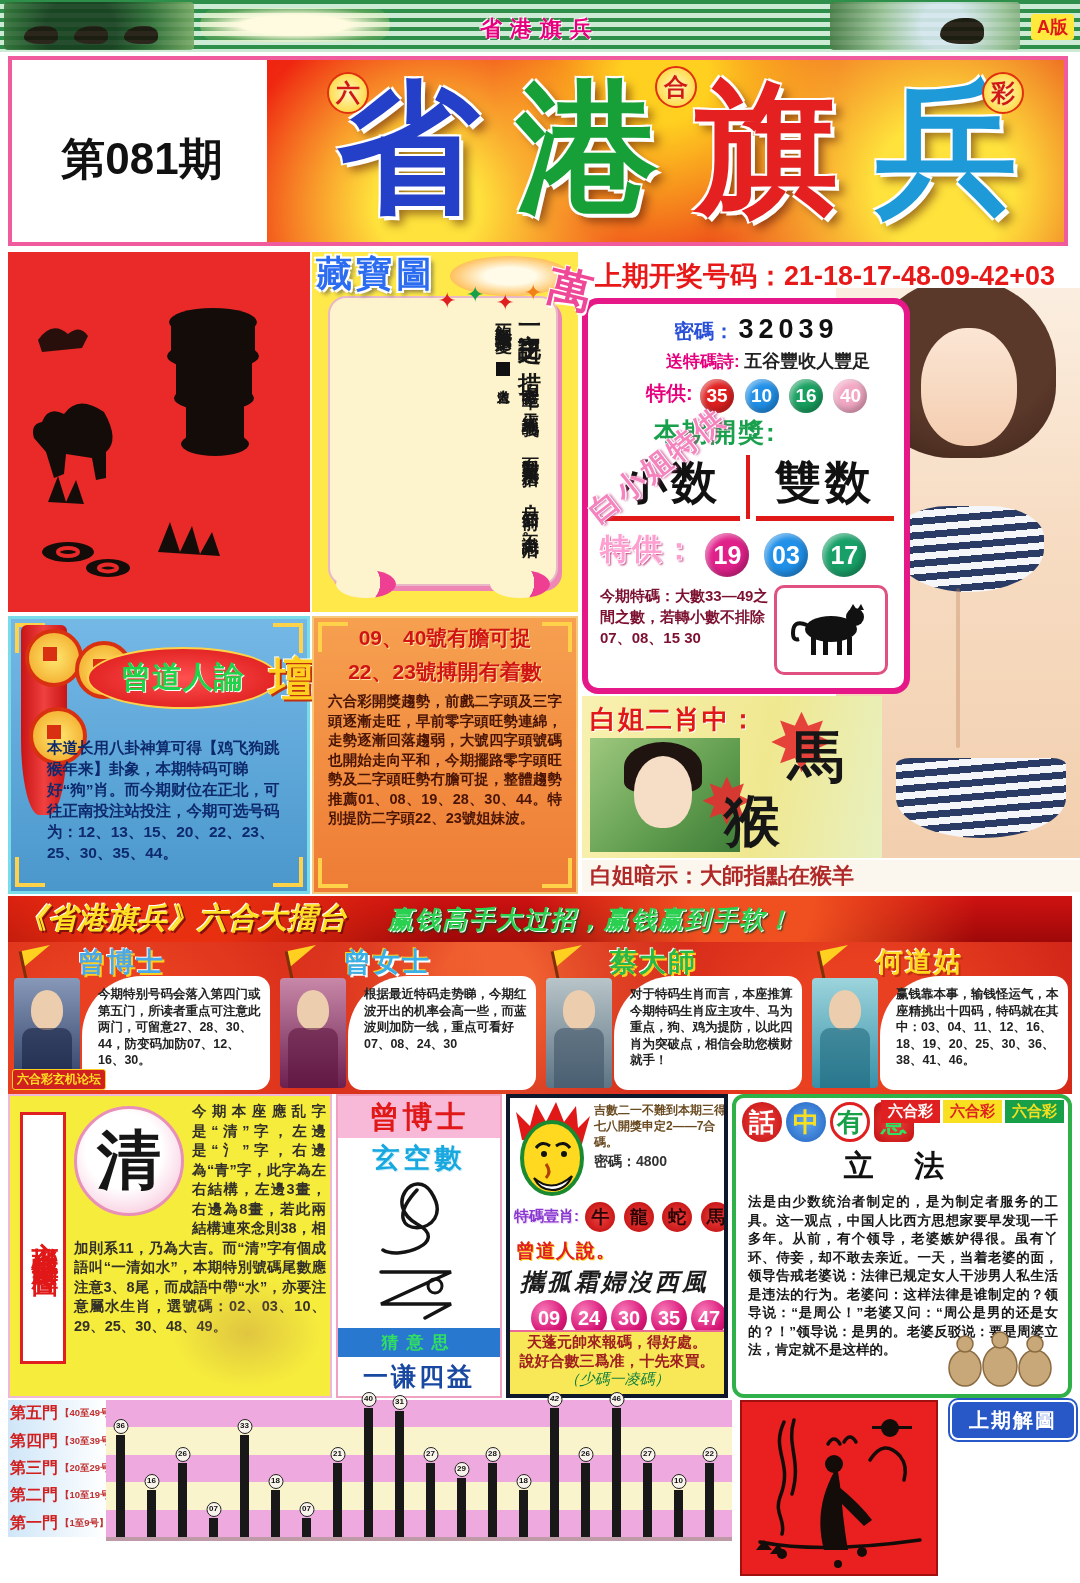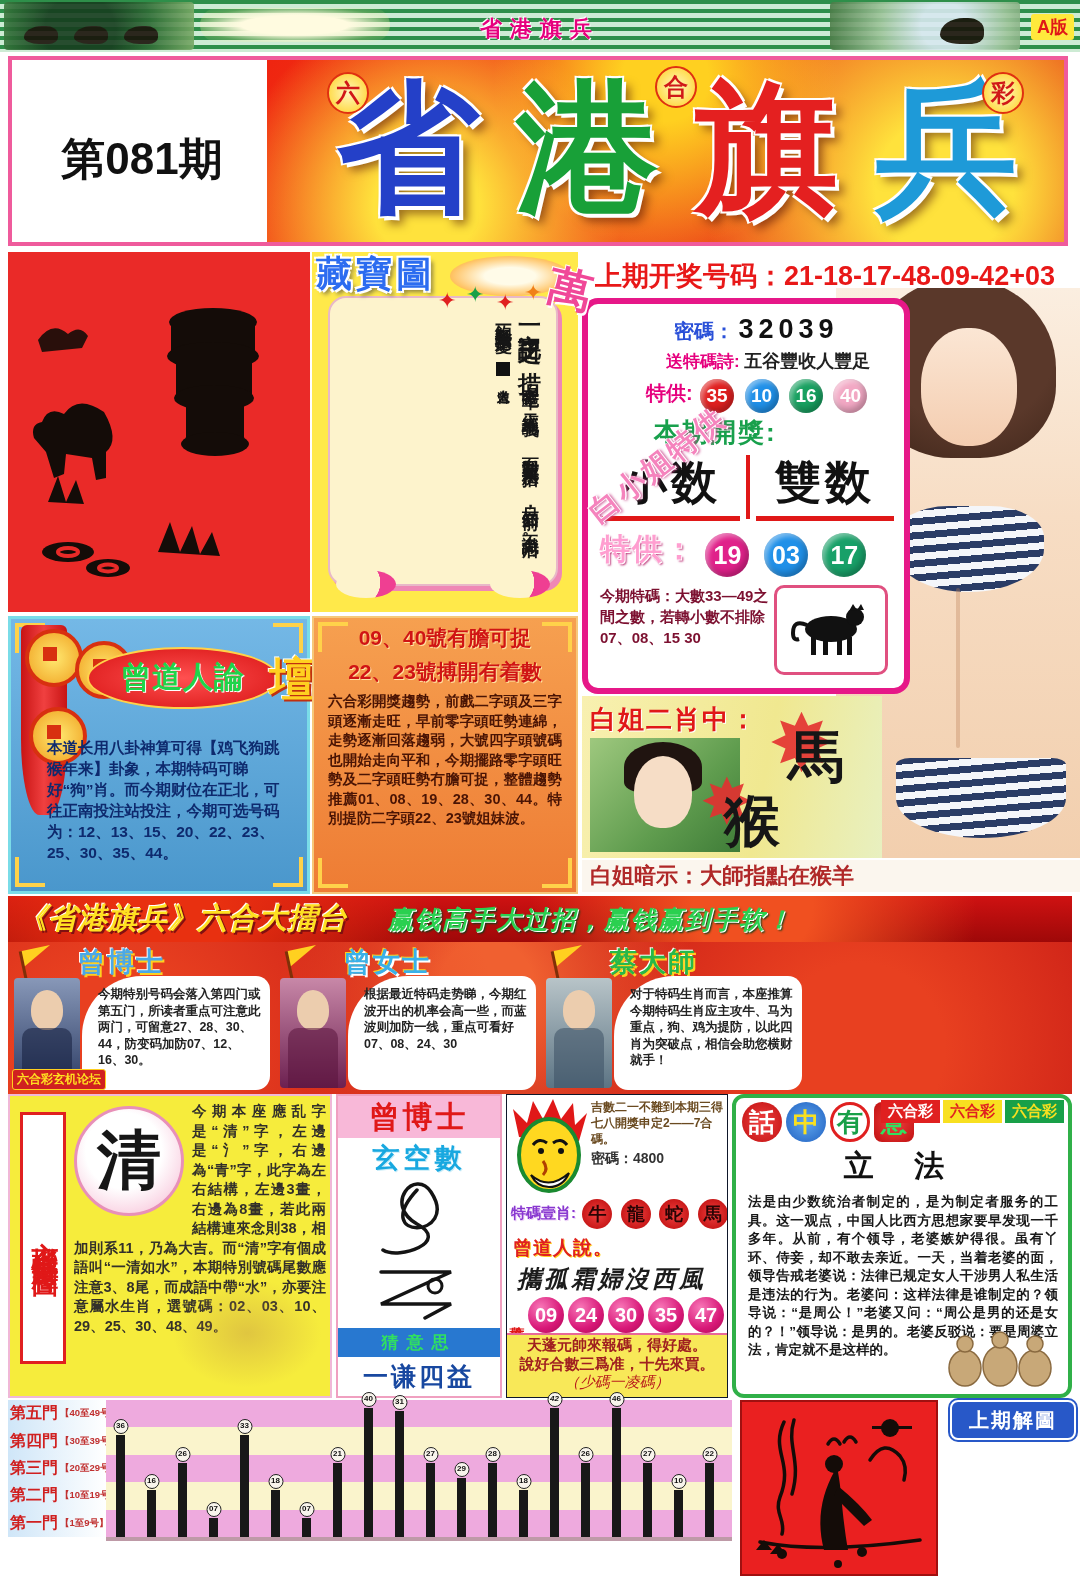--- a/index.html
+++ b/index.html
@@ -202,21 +202,21 @@
     box-sizing:border-box;}
   #hui-head{height:42px;background:#f8b8d8;text-align:center;line-height:42px;
     font-size:30px;font-weight:bold;color:#e01818;letter-spacing:3px;}
   #hui-sub{text-align:center;font-size:27px;font-weight:bold;color:#18a8e0;letter-spacing:4px;margin-top:2px;
     text-shadow:1px 1px 0 #c8ecf8;}
   #hui-foot{position:absolute;left:0;bottom:0;width:100%;}
   #hui-f1{background:#2878d0;color:#30e060;font-weight:bold;font-size:17px;text-align:center;
     letter-spacing:8px;padding:3px 0;}
   #hui-f2{color:#1848a0;font-weight:bold;font-size:25px;text-align:center;letter-spacing:3px;padding:3px 0;}
 
-  #joker-panel{left:506px;top:1094px;width:222px;height:304px;background:#fff;border:1px solid #0f172a;
+  #joker-panel{left:506px;top:1094px;width:222px;height:304px;background:#fff;border:4px solid #0f172a;
     box-sizing:border-box;overflow:hidden;}
   #joker-top{position:absolute;left:84px;top:4px;width:132px;font-size:12px;font-weight:bold;color:#6a4a20;line-height:16px;}
   #joker-pass{margin-top:3px;font-size:14px;color:#333;}
   #yixiao-row{position:absolute;left:4px;top:104px;white-space:nowrap;}
   #yixiao-label{font-size:15px;font-weight:bold;color:#8838d0;text-shadow:1px 1px 0 #f0d8f8;}
   .zball{display:inline-block;width:30px;height:30px;line-height:30px;border-radius:50%;
     background:radial-gradient(#f04040,#b80808);color:#2a0404;font-weight:bold;font-size:18px;
     text-align:center;margin:0 2px;vertical-align:middle;}
   #says{position:absolute;left:6px;top:140px;font-size:19px;font-weight:bold;color:#e02020;
     text-shadow:1px 1px 0 #ffd020,-1px -1px 0 #fff;letter-spacing:1px;}
@@ -224,21 +224,21 @@
     color:#1c1c1c;font-family:"Liberation Serif",serif;letter-spacing:3px;}
   #tui-row{position:absolute;left:2px;top:202px;display:flex;align-items:center;}
   #tui-label{writing-mode:vertical-rl;text-orientation:upright;color:#e01818;font-weight:bold;font-size:15px;
     line-height:16px;margin-right:1px;}
   .mball{display:inline-block;width:36px;height:36px;line-height:36px;border-radius:50%;
     background:radial-gradient(circle at 35% 30%,#f878b8,#d81878 60%,#a80850);color:#fff;
     font-weight:bold;font-size:20px;text-align:center;margin:0 2px;}
   #joker-bottom{position:absolute;left:0;bottom:0;width:100%;height:62px;background:#f8e858;
     border-top:2px solid #e86898;text-align:center;}
   .jb-line{font-size:15px;font-weight:bold;color:#a02020;line-height:19px;}
-  #jb3{font-family:"Liberation Serif",serif;font-style:italic;color:#b91c1c;font-size:15px;}
+  #jb3{font-family:"Liberation Serif",serif;font-style:italic;color:#15803d;font-size:15px;}
 
   #hua-panel{left:732px;top:1094px;width:340px;height:304px;background:#fff;border:4px solid #30b048;
     border-radius:12px;box-sizing:border-box;overflow:hidden;}
   #hua-head{position:absolute;left:6px;top:4px;display:flex;}
   .hchar{width:40px;height:40px;border-radius:50%;text-align:center;line-height:40px;
     font-size:26px;font-weight:bold;margin-right:4px;}
   .hc0{background:radial-gradient(#f04040,#c01010);color:#fff;}
   .hc1{background:radial-gradient(#60a8f0,#2060c0);color:#f8e020;}
   .hc2{background:#fff;border:3px solid #e02020;box-sizing:border-box;color:#18a048;line-height:34px;}
   .hc3{background:radial-gradient(#f04040,#c01010);color:#30e060;border-radius:20%;}
@@ -476,20 +476,29 @@
     </div>
     <div class="expert">
       <div class="flag"></div>
       <div class="ename en2">蔡大師</div>
       <div class="ephoto ep2">
           <div class="eface"></div>
           <div class="ebody" style="background:rgba(60,80,100,.55);"></div>
         </div>
       <div class="ebubble">对于特码生肖而言，本座推算今期特码生肖应主攻牛、马为重点，狗、鸡为提防，以此四肖为突破点，相信会助您横财就手！</div>
     </div>
+    <div class="expert">
+      <div class="flag"></div>
+      <div class="ename en3">何道姑</div>
+      <div class="ephoto ep3">
+          <div class="eface"></div>
+          <div class="ebody" style="background:rgba(30,100,120,.55);"></div>
+        </div>
+      <div class="ebubble">赢钱靠本事，输钱怪运气，本座精挑出十四码，特码就在其中：03、04、11、12、16、18、19、20、25、30、36、38、41、46。</div>
+    </div>
   </div>
 
   <div id="char-panel" class="abs">
     <div id="char-label">玄機字解釋圖</div>
     <div id="char-flow">
       <span id="char-circle">
         <span id="char-glyph">清</span>
       </span>
       <span>今期本座應乱字是“清”字，左邊是“氵”字，右邊為“青”字，此字為左右結構，左邊3畫，右邊為8畫，若此兩結構連來念則38，相加則系11，乃為大吉。而“清”字有個成語叫“一清如水”，本期特別號碼尾數應注意3、8尾，而成語中帶“水”，亦要注意屬水生肖，選號碼：02、03、10、29、25、30、48、49。</span>
     </div>

